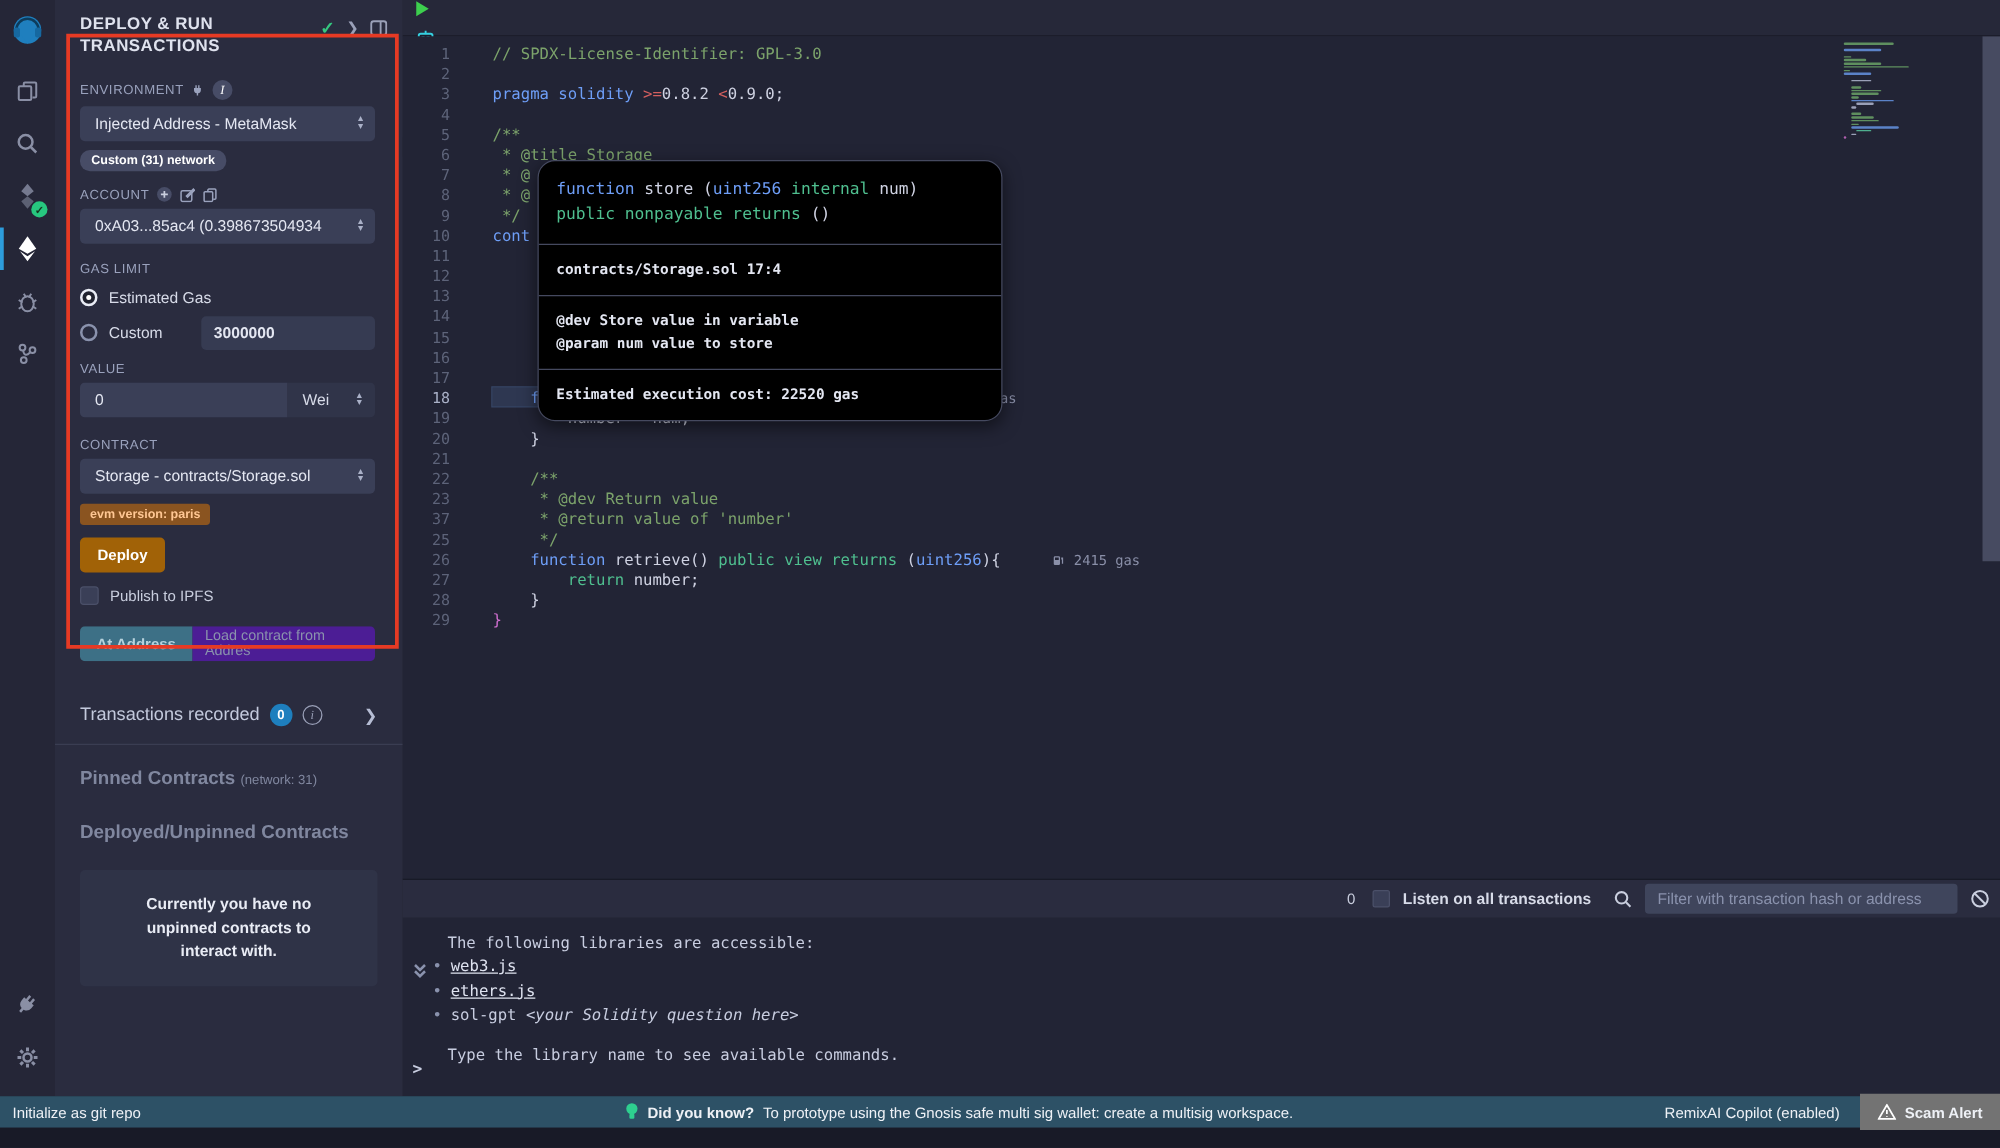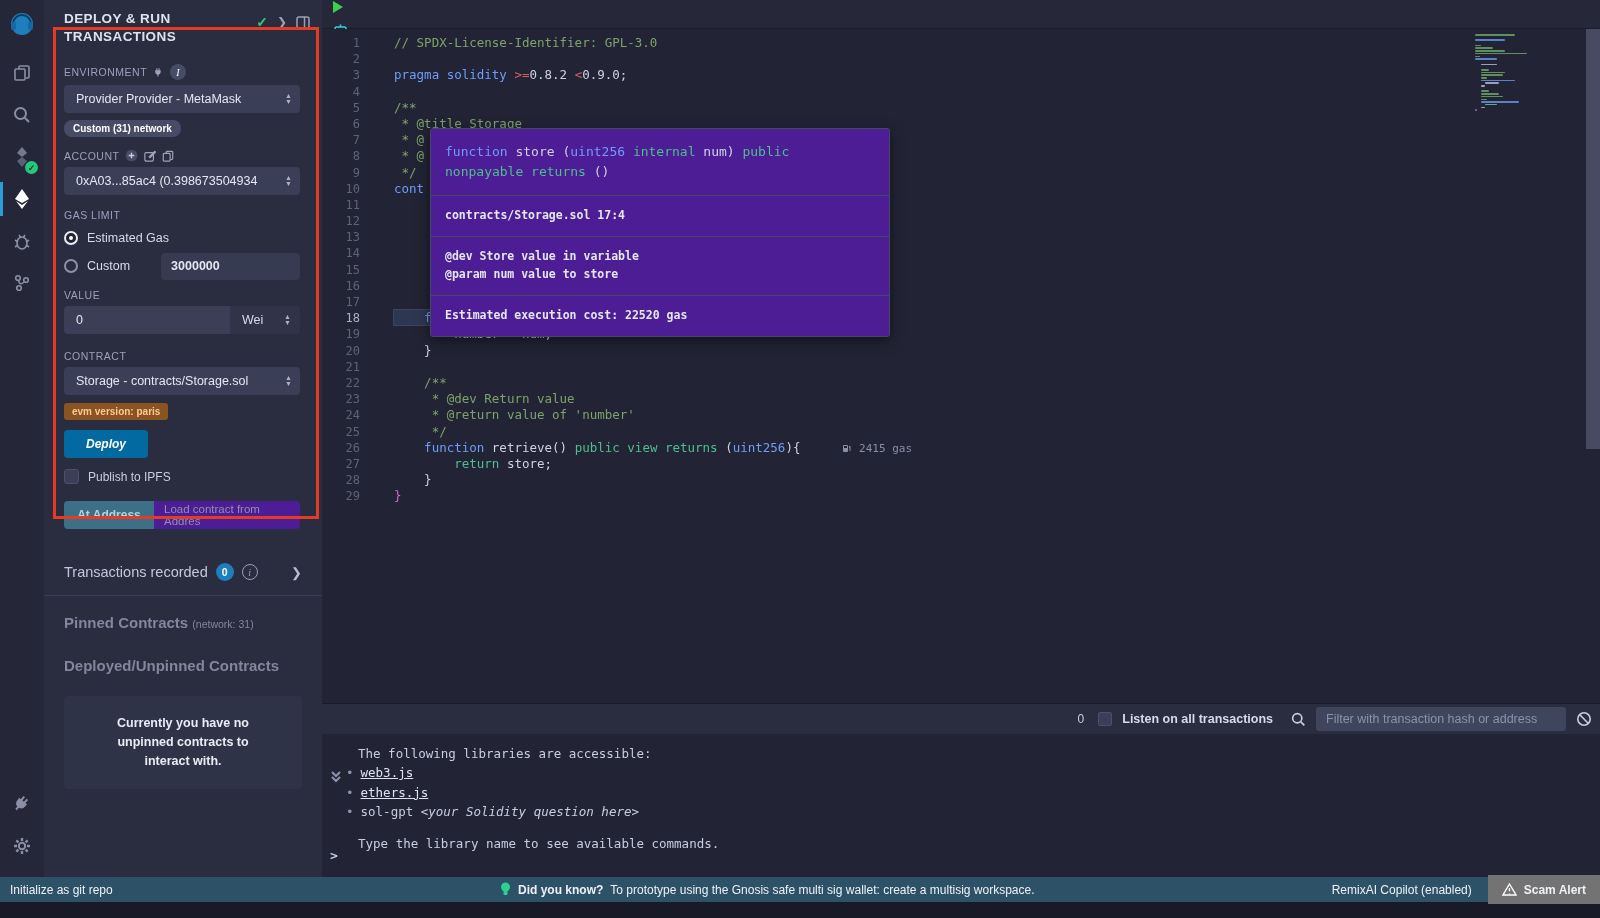--- a/index.html
+++ b/index.html
@@ -33,21 +33,21 @@
   .radio-row { display:flex; align-items:center; gap:9px; margin:6px 0; height:22px; }
   .radio { width:14px; height:14px; border-radius:50%; border:2px solid #8a92ad; background:transparent; flex:0 0 auto; position:relative; }
   .radio.sel { border-color:#e9ecf5; background:#20222f; }
   .radio.sel::after { content:""; position:absolute; left:3px; top:3px; width:4px; height:4px; border-radius:50%; background:#fff; }
   .radio-label { font-size:12.5px; color:#d7dbe8; }
   .mini-input { background:#363b52; border-radius:4px; height:27px; flex:1; margin-left:22px; display:flex; align-items:center; padding:0 10px; color:#e4e7f2; font-size:12.5px; font-weight:bold; }
   .value-row { display:flex; height:28px; border-radius:4px; overflow:hidden; }
   .value-input { background:#3a3f57; flex:1; display:flex; align-items:center; padding:0 12px; color:#e4e7f2; font-size:12.5px; }
   .value-addon { background:#303449; width:70px; display:flex; align-items:center; justify-content:space-between; padding:0 9px 0 12px; color:#d7dbe8; font-size:12.5px; }
   .evm-badge { display:inline-block; background:#8a5420; color:#ffc793; font-weight:bold; font-size:10px; border-radius:3px; padding:3px 8px; margin:8px 0 2px; }
-  .deploy-btn { background:#0369a1; color:#fff; font-weight:bold; font-size:12px; border:none; border-radius:4px; width:84px; height:28px; margin:8px 0 2px; cursor:pointer;font-style:italic; }
+  .deploy-btn { background:#a16207; color:#fff; font-weight:bold; font-size:12px; border:none; border-radius:4px; width:68px; height:28px; margin:8px 0 2px; cursor:pointer; }
   .chk-row { display:flex; align-items:center; gap:9px; margin:9px 0 2px; }
   .chk { width:15px; height:15px; background:#3a3f57; border:1px solid #4b5069; border-radius:3px; }
   .ataddr-row { display:flex; height:28px; margin-top:17px; border-radius:4px; overflow:hidden; }
   .ataddr-btn { background:#3d7086; color:#b6d2dd; font-weight:bold; font-size:12px; border:none; width:90px; }
   .ataddr-input { background:#4c1d95; flex:1; display:flex; align-items:center; padding:0 10px; color:#8a92ad; font-size:11.5px; }
   .tx-row { display:flex; align-items:center; gap:8px; padding:16px 14px 14px 20px; border-bottom:1px solid #3a3d52; }
   .tx-label { font-size:14.5px; color:#c3c9dc; }
   .tx-count { width:18px; height:18px; border-radius:50%; background:#1e7fbe; color:#fff; font-size:10.5px; font-weight:bold; display:flex; align-items:center; justify-content:center; }
   .info-circ { width:16px; height:16px; border-radius:50%; border:1px solid #9aa0b8; color:#9aa0b8; font-size:10px; display:flex; align-items:center; justify-content:center; font-family:"Liberation Serif", serif; font-style:italic; }
   .tx-chev { margin-left:auto; color:#b6bdd4; font-size:13px; padding-right:6px; }
@@ -72,21 +72,21 @@
   .gutter .ln-act { color:#aab1c8; }
   .code { position:absolute; left:72px; top:6px; right:130px; font-family:"DejaVu Sans Mono", monospace; font-size:12.5px; line-height:16.2px; white-space:pre; }
   .cl { height:16.2px; }
   .tok-c{color:#7ca36b} .tok-k{color:#6e9ef7} .tok-g{color:#4fbf8f}
   .tok-d{color:#cfd2e2} .tok-r{color:#d35f5f} .tok-m{color:#cf6ecf}
   .hl { background:rgba(94,134,196,.20); outline:1px solid rgba(94,134,196,.35); }
   .gas { color:#8a8fa8; font-size:11px; margin-left:42px; }
   .gas svg { vertical-align:-1px; }
 
   
-  .tooltip { position:absolute; left:108px; top:99px; width:460px; background:#4c1d95; border:1px solid #45495f; border-radius:3px; box-shadow:0 4px 14px rgba(0,0,0,.5); font-family:"DejaVu Sans Mono", monospace; z-index:6; }
+  .tooltip { position:absolute; left:108px; top:99px; width:372px; background:#000000; border:1px solid #45495f; border-radius:14px; box-shadow:0 4px 14px rgba(0,0,0,.5); font-family:"DejaVu Sans Mono", monospace; z-index:6; }
   .tt-sec { padding:11px 14px; border-bottom:1px solid #45495f; color:#e4e7f2; font-size:11.5px; font-weight:bold; line-height:1.55; }
   .tt-sec:last-child { border-bottom:none; }
   .tt-sig { font-size:13px; font-weight:normal; padding:13px 14px; }
 
   
   .minimap { position:absolute; right:55px; top:5px; width:70px; }
   .mm-line { height:1.6px; margin-bottom:1.1px; border-radius:1px; }
   .mm-c{background:#5f8f5f}.mm-k{background:#5b82c8}.mm-d{background:#9aa0b8}.mm-g{background:#4faf8f}.mm-m{background:#b060b0}
   .scrollbar { position:absolute; right:0; top:0; width:14px; height:420px; background:#474b61; }
 
@@ -205,21 +205,21 @@
 
     <div class="pc">
       <div class="lbl">
         <span>Environment</span>
         <svg width="11" height="12" viewBox="0 0 20 20" fill="#9aa2bd">
             <path d="M6 3 v4 h-2 v3 a5 5 0 0 0 4 4.9 V18 h2 v-3.1 A5 5 0 0 0 14 10 V7 h-2 V3 h-2 v4 H8 V3 Z"></path>
           </svg>
         <span class="info-circ" style="background:#474c66;border:none;color:#fff;">i</span>
       </div>
       <div class="field">
-        <span class="grow">Provider Provider - MetaMask</span>
+        <span class="grow">Injected Address - MetaMask</span>
         <span class="stepper">
             <span>▲</span>
             <span>▼</span>
           </span>
       </div>
       <span class="pill">Custom (31) network</span>
 
       <div class="lbl">
         <span>Account</span>
         <svg width="13" height="13" viewBox="0 0 14 14">
@@ -369,36 +369,36 @@
           <div class="ln">14</div>
           <div class="ln">15</div>
           <div class="ln">16</div>
           <div class="ln">17</div>
           <div class="ln ln-act">18</div>
           <div class="ln">19</div>
           <div class="ln">20</div>
           <div class="ln">21</div>
           <div class="ln">22</div>
           <div class="ln">23</div>
-          <div class="ln">24</div>
+          <div class="ln">37</div>
           <div class="ln">25</div>
           <div class="ln">26</div>
           <div class="ln">27</div>
           <div class="ln">28</div>
           <div class="ln">29</div>
         </div>
       <div class="code"><div class="cl"><span><span class="tok-c">// SPDX-License-Identifier: GPL-3.0</span></span></div><div class="cl"><span></span></div><div class="cl"><span><span class="tok-k">pragma solidity </span><span class="tok-r">&gt;=</span><span class="tok-d">0.8.2 </span><span class="tok-r">&lt;</span><span class="tok-d">0.9.0;</span></span></div><div class="cl"><span></span></div><div class="cl"><span><span class="tok-c">/**</span></span></div><div class="cl"><span><span class="tok-c"> * @title Storage</span></span></div><div class="cl"><span><span class="tok-c"> * @</span></span></div><div class="cl"><span><span class="tok-c"> * @</span></span></div><div class="cl"><span><span class="tok-c"> */</span></span></div><div class="cl"><span><span class="tok-k">cont</span></span></div><div class="cl"><span></span></div><div class="cl"><span></span></div><div class="cl"><span></span></div><div class="cl"><span></span></div><div class="cl"><span></span></div><div class="cl"><span></span></div><div class="cl"><span></span></div><div class="cl"><span class="hl"><span class="tok-d">    </span><span class="tok-k">function </span><span class="tok-d">store</span><span class="tok-d">(</span><span class="tok-k">uint256 </span><span class="tok-d">num</span><span class="tok-d">) </span><span class="tok-g">public </span><span class="tok-d">{</span></span><span class="gas"><svg width="10" height="10" viewBox="0 0 10 10" fill="#8a8fa8">
                 <rect x="1" y="2" width="5" height="7" rx="1"></rect>
                 <rect x="2" y="3" width="3" height="2" fill="#222435"></rect>
                 <path d="M7 3 h1.5 v5 h-1 v-3.5 h-.5 Z"></path>
               </svg> 22520 gas</span></div><div class="cl"><span><span class="tok-d">        number = num;</span></span></div><div class="cl"><span><span class="tok-d">    }</span></span></div><div class="cl"><span></span></div><div class="cl"><span><span class="tok-c">    /**</span></span></div><div class="cl"><span><span class="tok-c">     * @dev Return value</span></span></div><div class="cl"><span><span class="tok-c">     * @return value of 'number'</span></span></div><div class="cl"><span><span class="tok-c">     */</span></span></div><div class="cl"><span><span class="tok-d">    </span><span class="tok-k">function </span><span class="tok-d">retrieve</span><span class="tok-d">() </span><span class="tok-g">public </span><span class="tok-g">view </span><span class="tok-g">returns </span><span class="tok-d">(</span><span class="tok-k">uint256</span><span class="tok-d">){</span></span><span class="gas"><svg width="10" height="10" viewBox="0 0 10 10" fill="#8a8fa8">
                 <rect x="1" y="2" width="5" height="7" rx="1"></rect>
                 <rect x="2" y="3" width="3" height="2" fill="#222435"></rect>
                 <path d="M7 3 h1.5 v5 h-1 v-3.5 h-.5 Z"></path>
-              </svg> 2415 gas</span></div><div class="cl"><span><span class="tok-d">        </span><span class="tok-g">return </span><span class="tok-d">store;</span></span></div><div class="cl"><span><span class="tok-d">    }</span></span></div><div class="cl"><span><span class="tok-m">}</span></span></div></div>
+              </svg> 2415 gas</span></div><div class="cl"><span><span class="tok-d">        </span><span class="tok-g">return </span><span class="tok-d">number;</span></span></div><div class="cl"><span><span class="tok-d">    }</span></span></div><div class="cl"><span><span class="tok-m">}</span></span></div></div>
 
       <div class="tooltip">
         <div class="tt-sec tt-sig"><span class="tok-k">function </span><span class="tok-d">store </span><span class="tok-d">(</span><span class="tok-k">uint256 </span><span class="tok-g">internal </span><span class="tok-d">num</span><span class="tok-d">) </span><span class="tok-g">public </span><span class="tok-g">nonpayable </span><span class="tok-g">returns </span><span class="tok-d">()</span></div>
         <div class="tt-sec">contracts/Storage.sol 17:4</div>
         <div class="tt-sec">
           <div>@dev Store value in variable</div>
           <div>@param num value to store</div>
         </div>
         <div class="tt-sec">Estimated execution cost: 22520 gas</div>
       </div>

